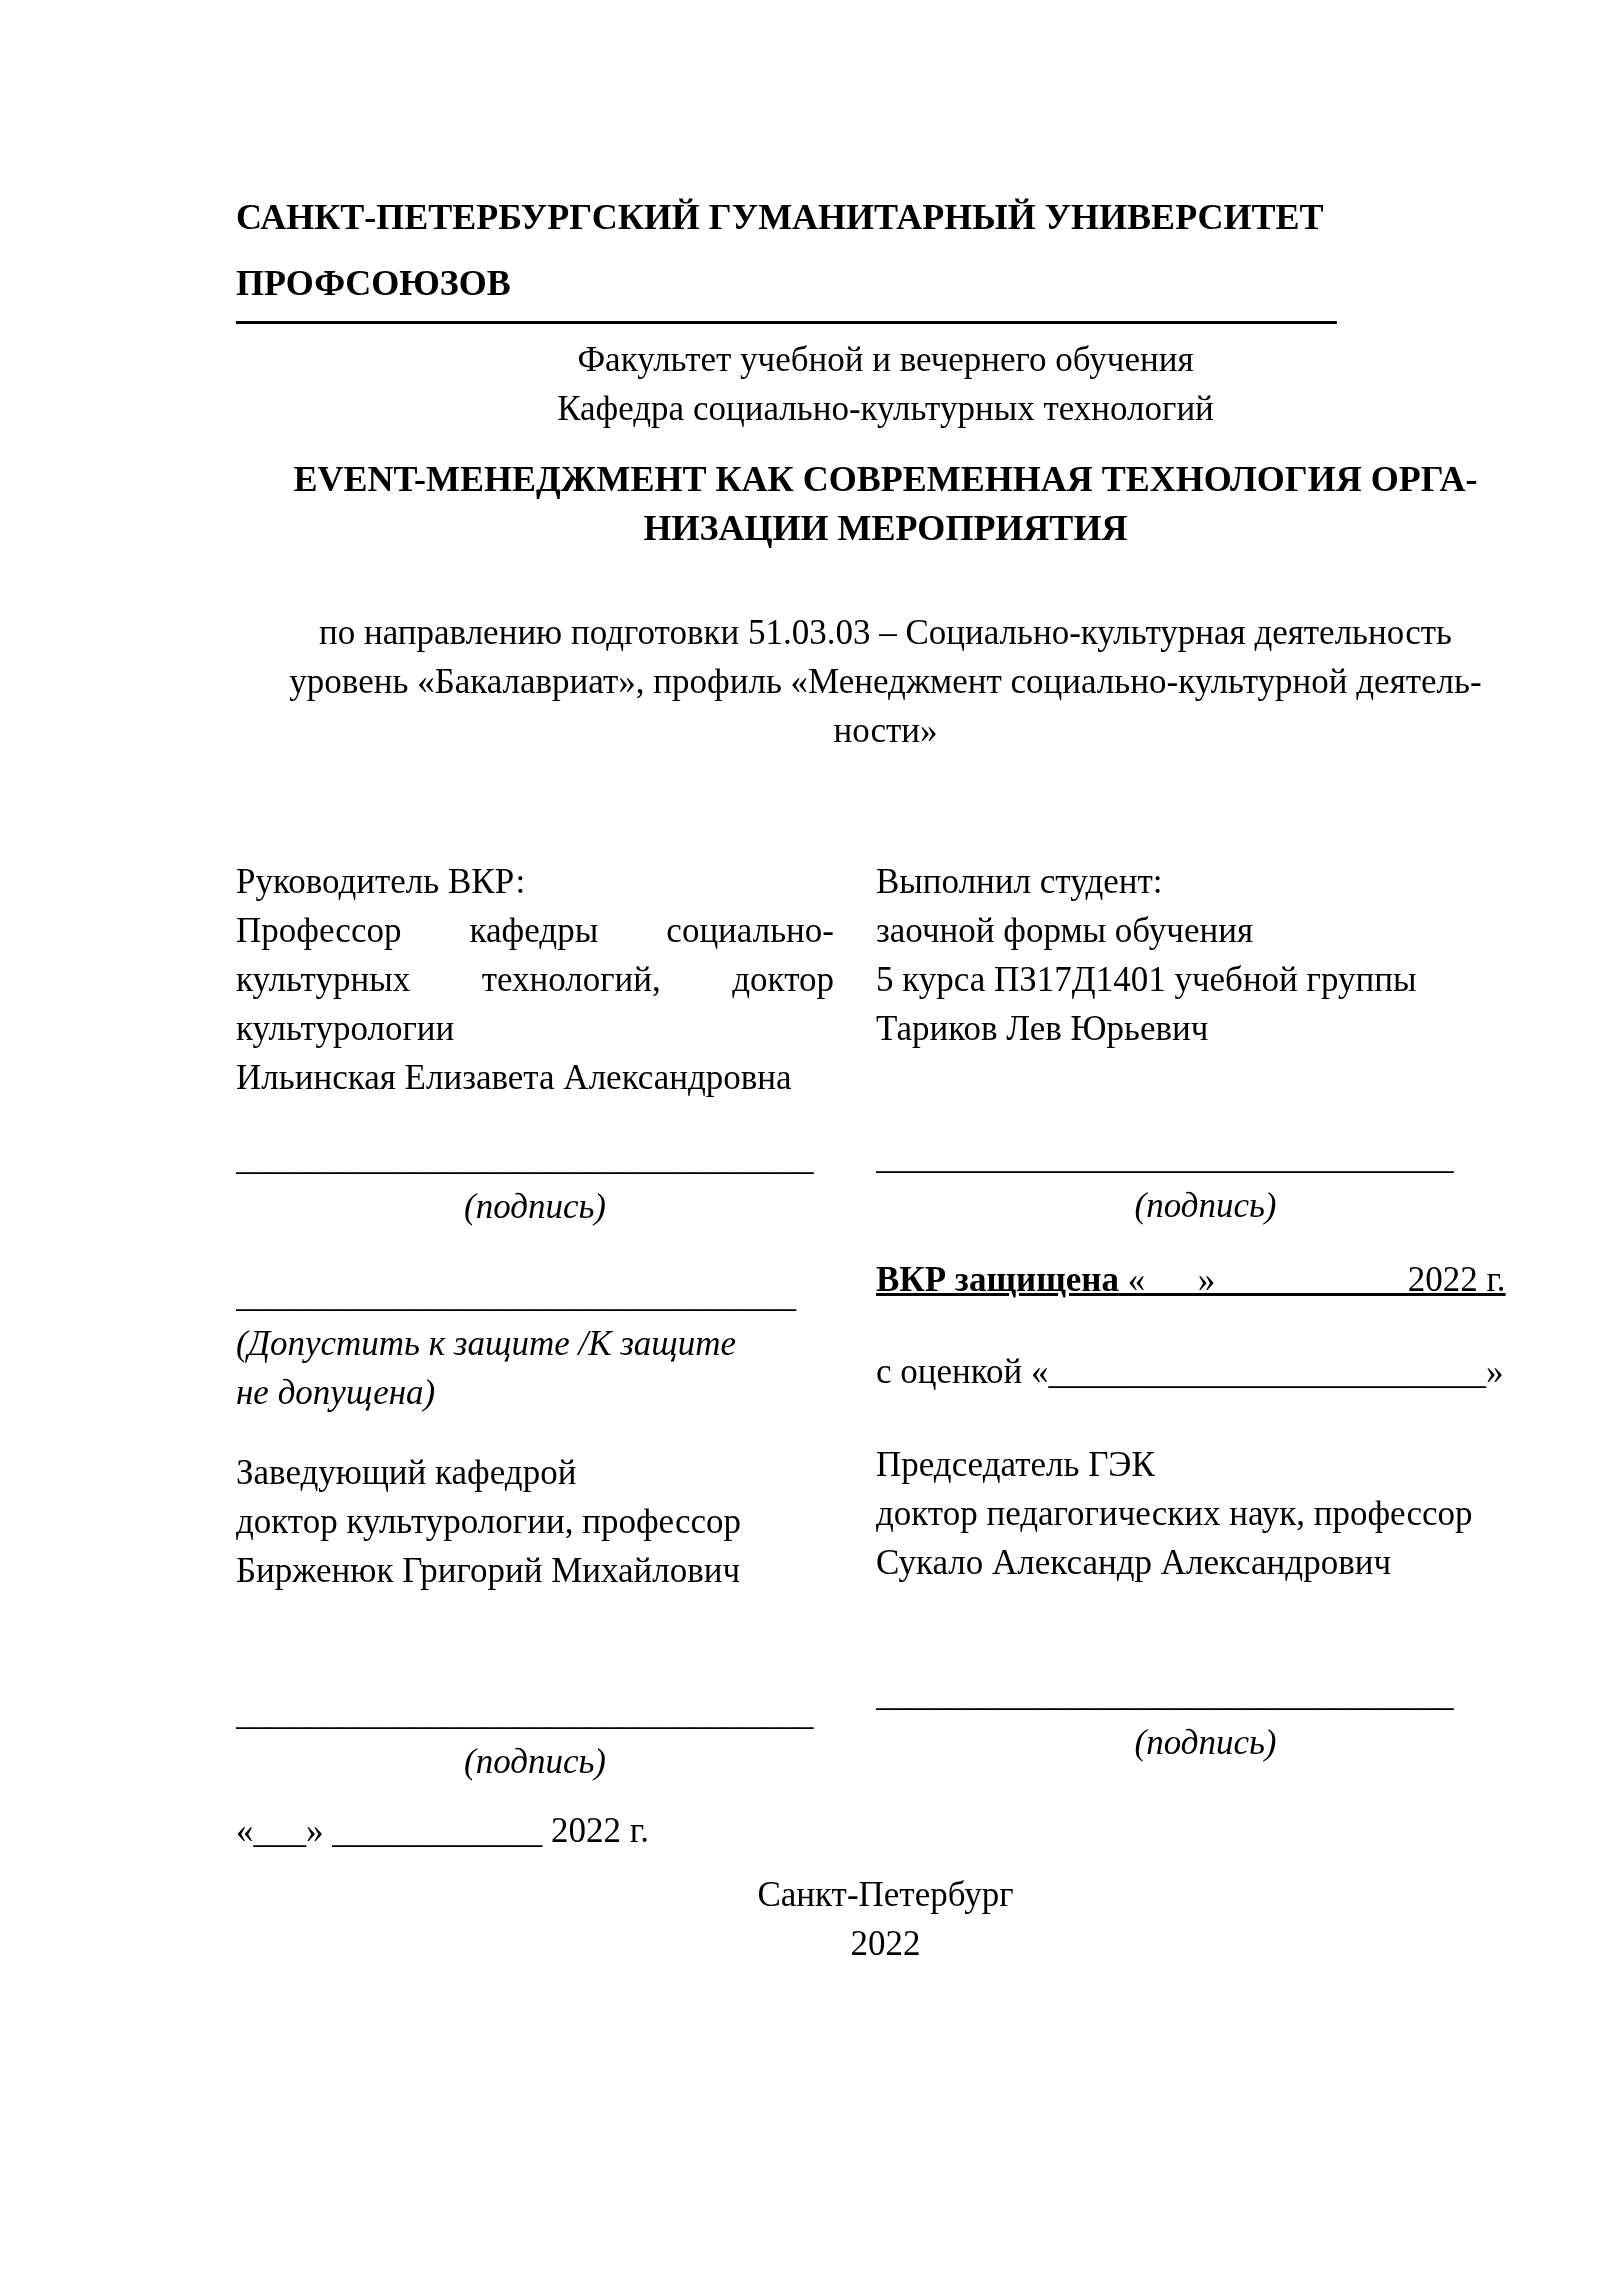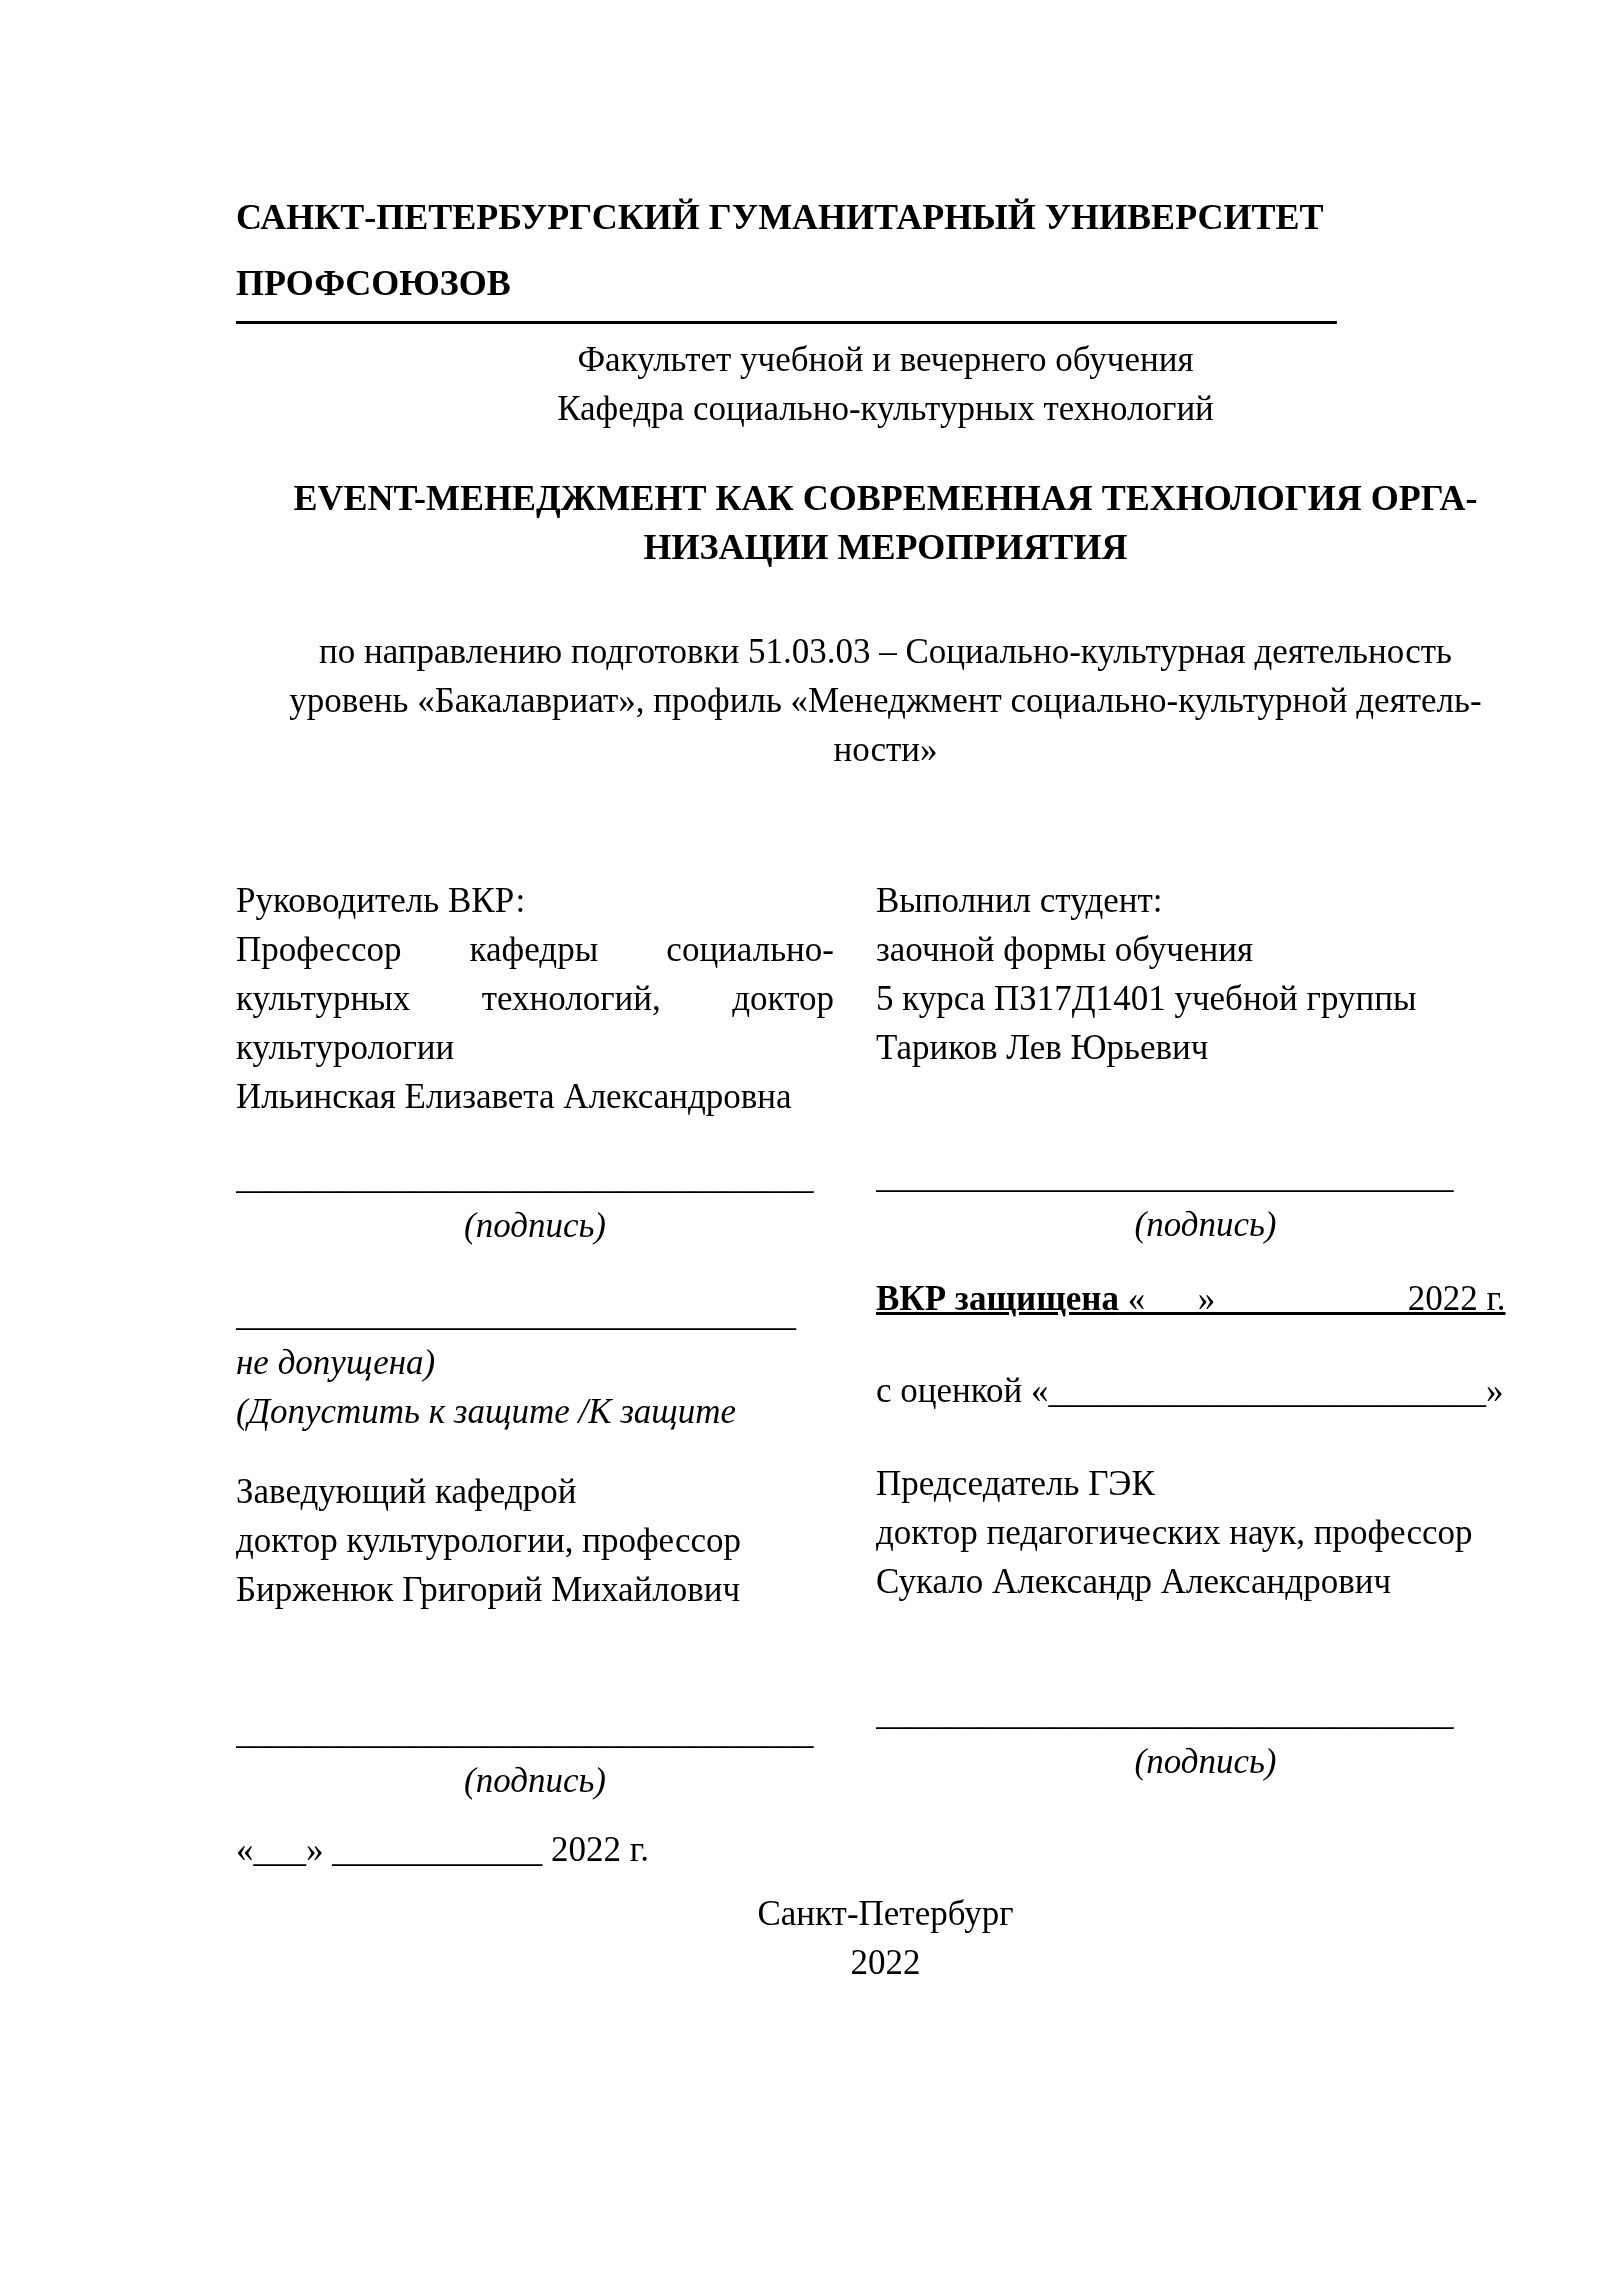--- a/index.html
+++ b/index.html
@@ -12,21 +12,21 @@
   }
   .page { width: 1623px; height: 2295px; padding: 184px 89px 47px 236px; }
   .content { width: 1299px; }
 
   .univ { text-align: left; font-weight: bold; font-size: 36px; line-height: 66px; }
   .nw { white-space: nowrap; }
   .rule { width: 1101px; border-bottom: 3.1px solid #000; margin: 4.7px 0 11px 0; }
   .subhead { text-align: center; }
 
   .worktype { text-align: center; font-weight: bold; font-size: 36px; margin-top: 85px; }
-  .title { text-align: center; font-weight: bold; font-size: 36px; margin-top: 41px; }
+  .title { text-align: center; font-weight: bold; font-size: 36px; margin-top: 22px; }
   .direction { text-align: center; margin-top: 55px; }
 
   .columns { display: flex; justify-content: space-between; margin-top: 102px; }
   .col-left { width: 598px; }
   .col-right { width: 659px; }
 
   .jline { text-align: justify; text-align-last: justify; }
   .sig { margin-top: 31px; white-space: nowrap; overflow: hidden; }
   .sig-r { margin-top: 79px; white-space: nowrap; overflow: hidden; }
   .sig-2 { margin-top: 39px; white-space: nowrap; overflow: hidden; }
@@ -77,22 +77,22 @@
         <div>Руководитель ВКР:</div>
         <div class="jline">Профессор кафедры социально-</div>
         <div class="jline">культурных технологий, доктор</div>
         <div>культурологии</div>
         <div class="nw">Ильинская Елизавета Александровна</div>
 
         <div class="sig">_________________________________</div>
         <div class="caption">(подпись)</div>
 
         <div class="sig-2">________________________________</div>
+        <div class="italic">(Допустить к защите /К защите</div>
         <div class="italic">не допущена)</div>
-        <div class="italic">(Допустить к защите /К защите</div>
 
         <div class="block-gap">
           <div>Заведующий кафедрой</div>
           <div>доктор культурологии, профессор</div>
           <div class="nw">Бирженюк Григорий Михайлович</div>
         </div>
 
         <div class="sig-3">_________________________________</div>
         <div class="caption">(подпись)</div>
 

